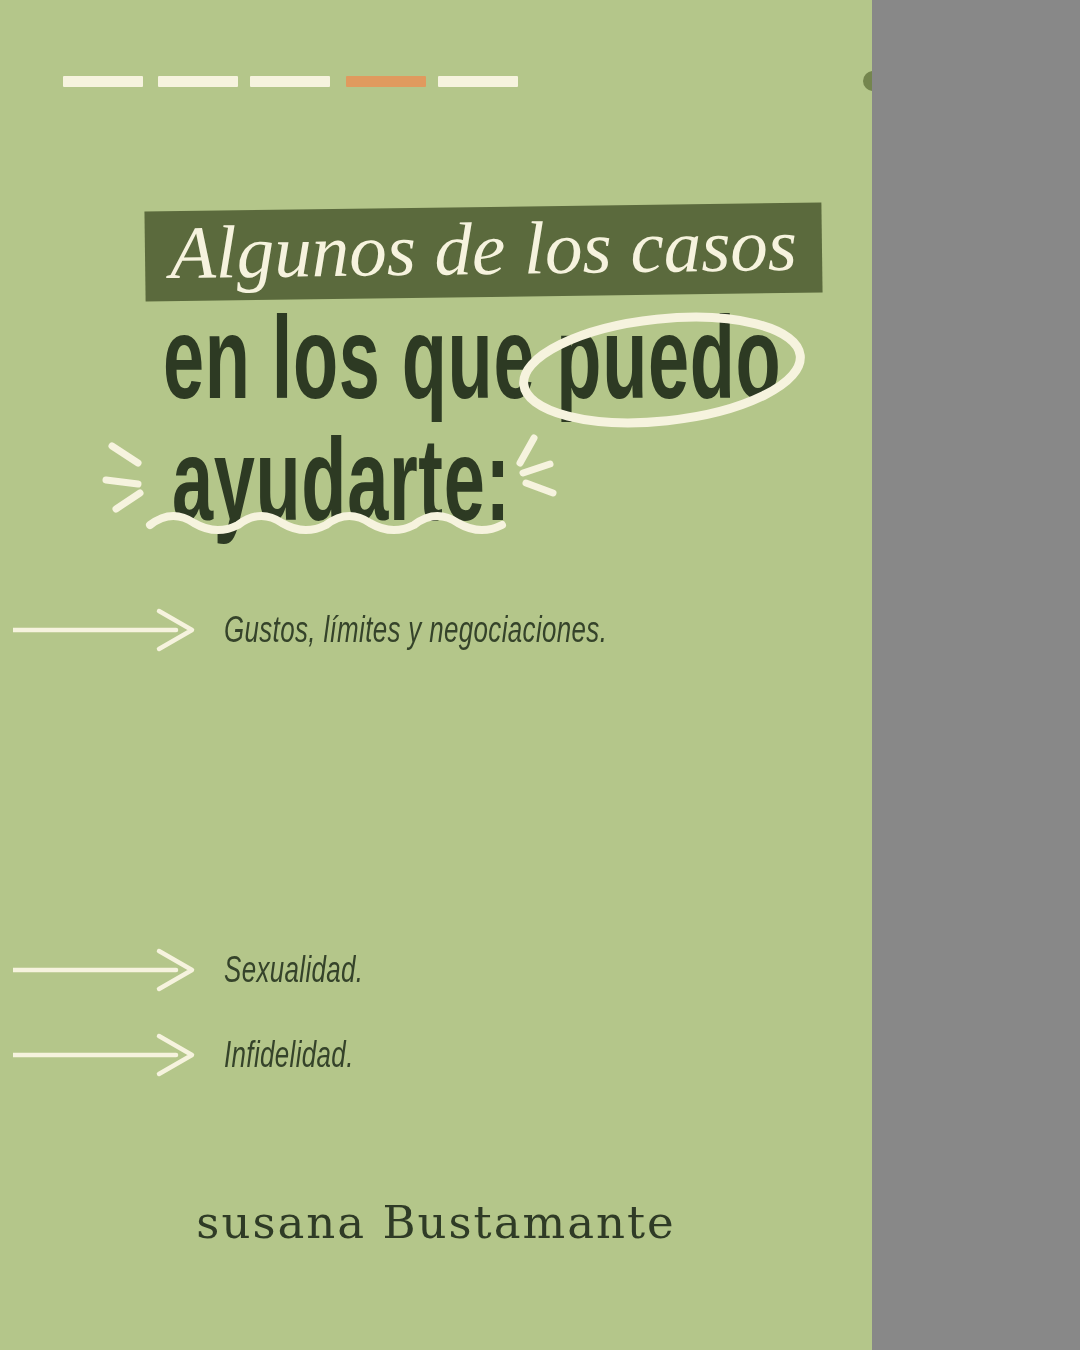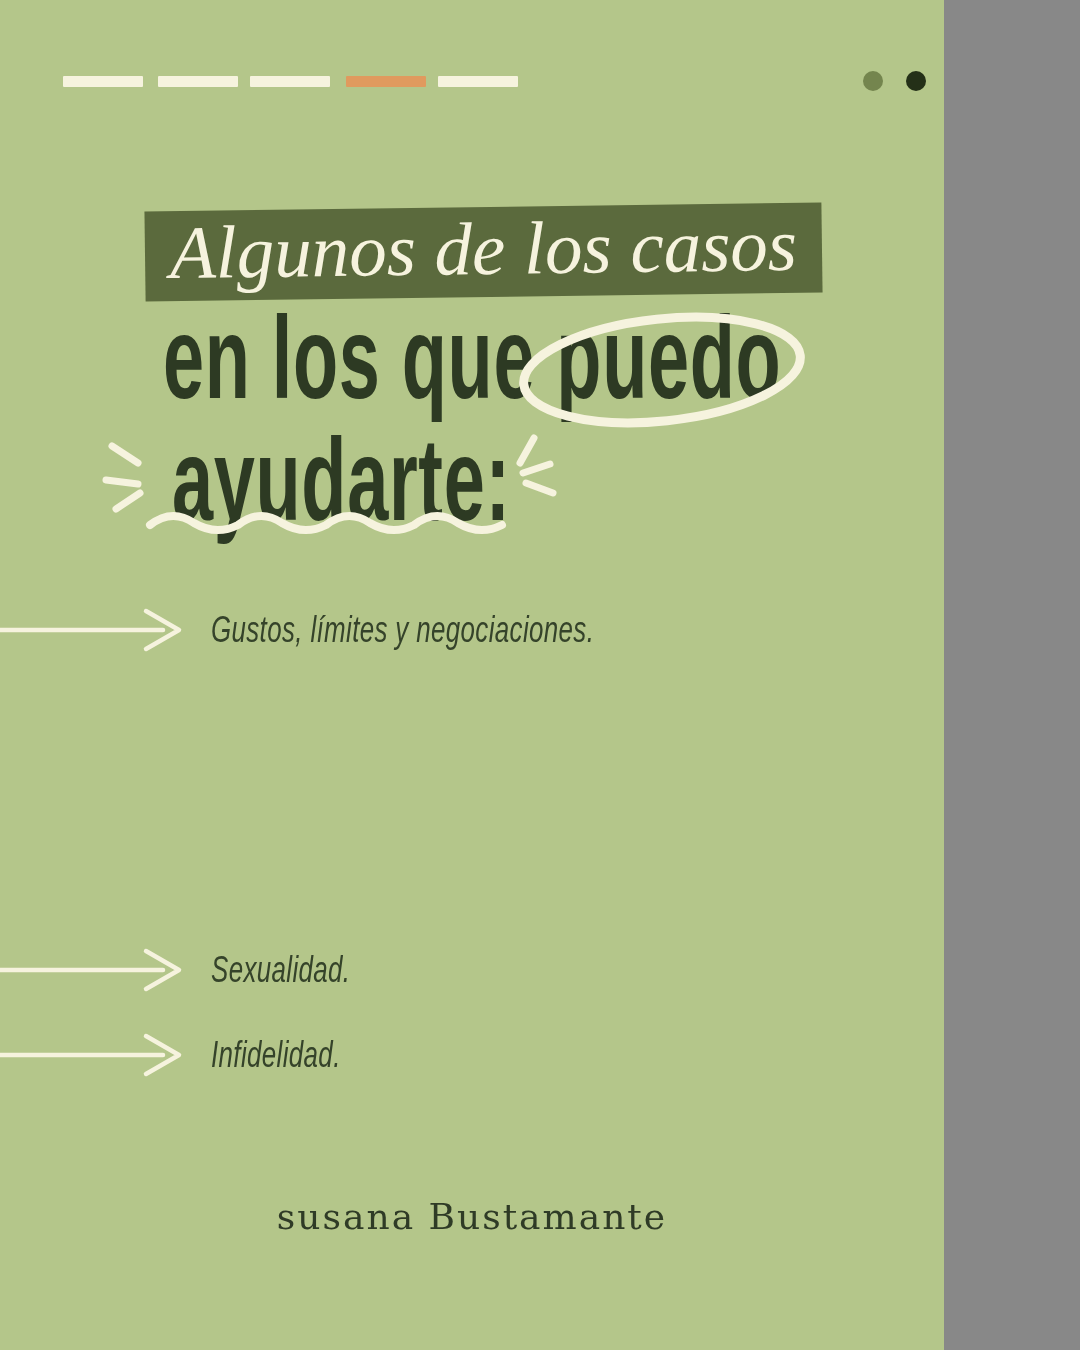--- a/index.html
+++ b/index.html
@@ -2,21 +2,21 @@
 <html style="--bg: #b4c68a; --cream: #f6f3de; --banner-green: #5b6a3d; --heading-dark: #2d3a23; --list-text: #35432a; --accent-orange: #e09a5e;"><head>
 <meta charset="utf-8">
 <style>
   :root{
     --bg:#b4c68a; --cream:#f6f3de; --banner-green:#5b6a3d;
     --heading-dark:#2d3a23; --list-text:#35432a; --accent-orange:#e09a5e;
   }
   *{margin:0;padding:0;box-sizing:border-box;}
   body{margin:0;background:#888;}
   .canvas{
-    position:relative;width:944px;height:1350px;overflow:hidden;
+    position:relative;width:872px;height:1350px;overflow:hidden;
     background:var(--bg);font-family:"Liberation Sans",sans-serif;padding-left:40px;
   }
   
   .dash{position:absolute;top:76px;height:11px;width:80px;border-radius:1px;background:var(--cream);}
   .dot{position:absolute;top:71px;width:20px;height:20px;border-radius:50%;}
   
   .banner{
     position:absolute;left:145px;top:207px;width:677px;height:90px;
     background:var(--banner-green);transform:rotate(-0.75deg);
     display:flex;align-items:center;justify-content:center;
@@ -31,33 +31,33 @@
     font-size:112px;line-height:1;white-space:nowrap;
     transform:scale(0.66,1.05);transform-origin:left top;letter-spacing:1px;
   }
   .headline.l1{left:163px;top:299px;}
   .headline.l2{left:172px;top:421px;}
   .svg-decor{position:absolute;overflow:visible;}
   .svg-decor path,.svg-decor ellipse,.svg-decor line,.svg-decor polyline{
     fill:none;stroke:var(--cream);stroke-linecap:round;stroke-linejoin:round;
   }
   
-  .row{position:absolute;left:0;height:64px;display:flex;align-items:center;}
+  .row{position:absolute;left:13px;height:64px;display:flex;align-items:center;}
   .row svg{flex:none;display:block;}
   .row .item-text{
     margin-left:26px;font-style:italic;font-size:36px;color:var(--list-text);
     white-space:nowrap;display:inline-block;transform:scaleX(0.72);
     transform-origin:left center;letter-spacing:0.5px;
   }
   .arrow-line{stroke:var(--cream);stroke-width:4.5;stroke-linecap:round;fill:none;}
   .arrow-head{stroke:var(--cream);stroke-width:4.5;stroke-linecap:round;stroke-linejoin:round;fill:none;}
   
   .signature{
     position:absolute;left:0;right:0;top:1196px;text-align:center;
-    font-family:"DejaVu Serif",serif;font-size:36px;letter-spacing:2px;
+    font-family:"DejaVu Serif",serif;font-size:45px;letter-spacing:2px;
     color:#2f3b26;
   }
 </style>
 </head>
 <body>
 
 <div class="canvas">
 
   <span class="dash" style="left: 63px; background: rgb(246, 243, 222);"></span>
   <span class="dash" style="left: 158px; background: rgb(246, 243, 222);"></span>

